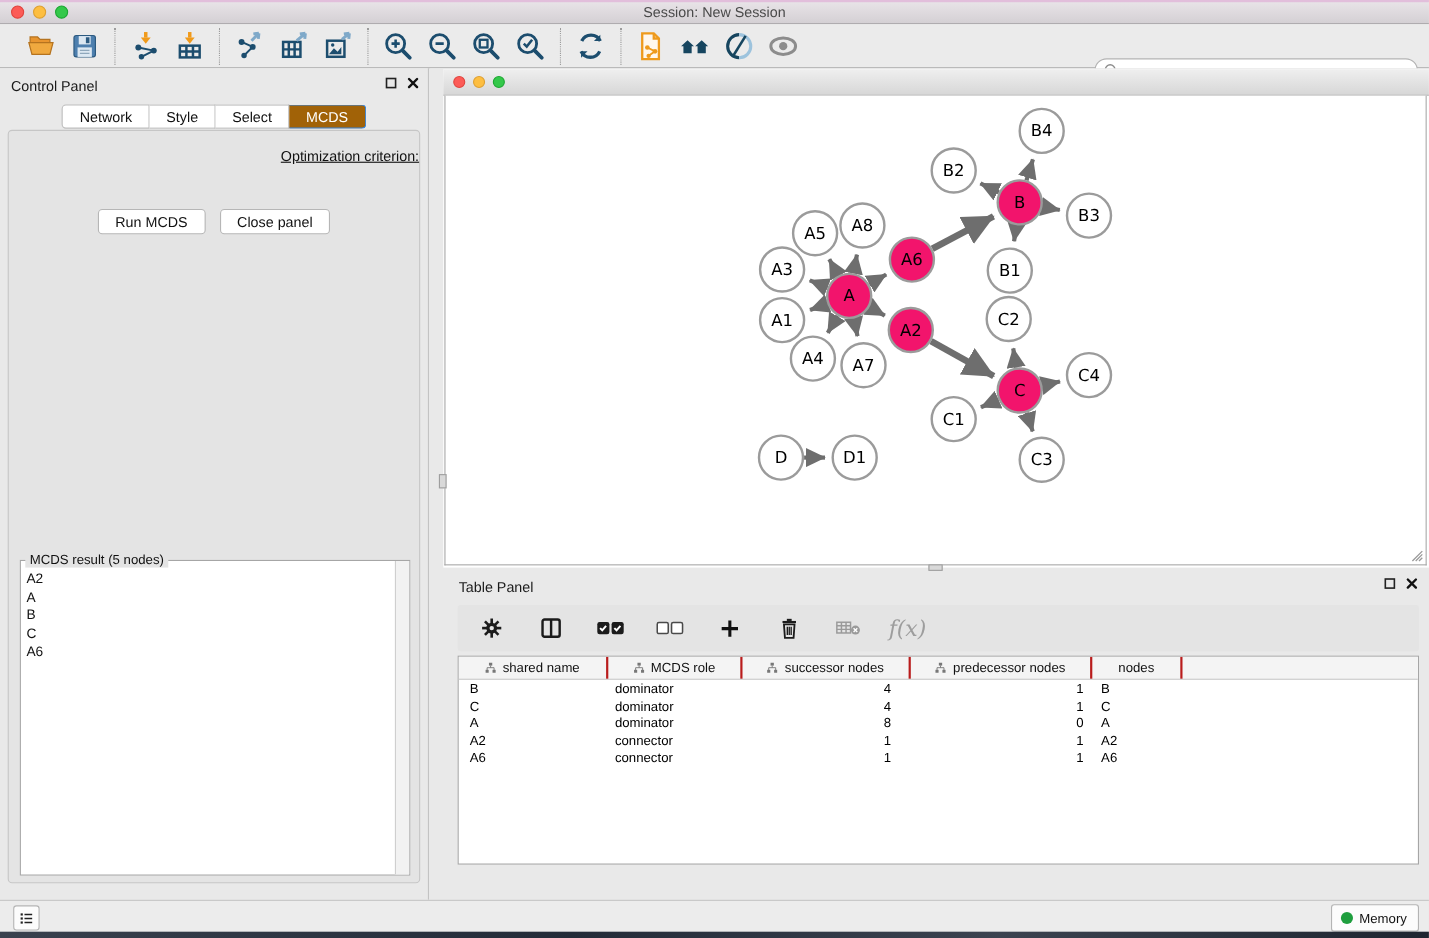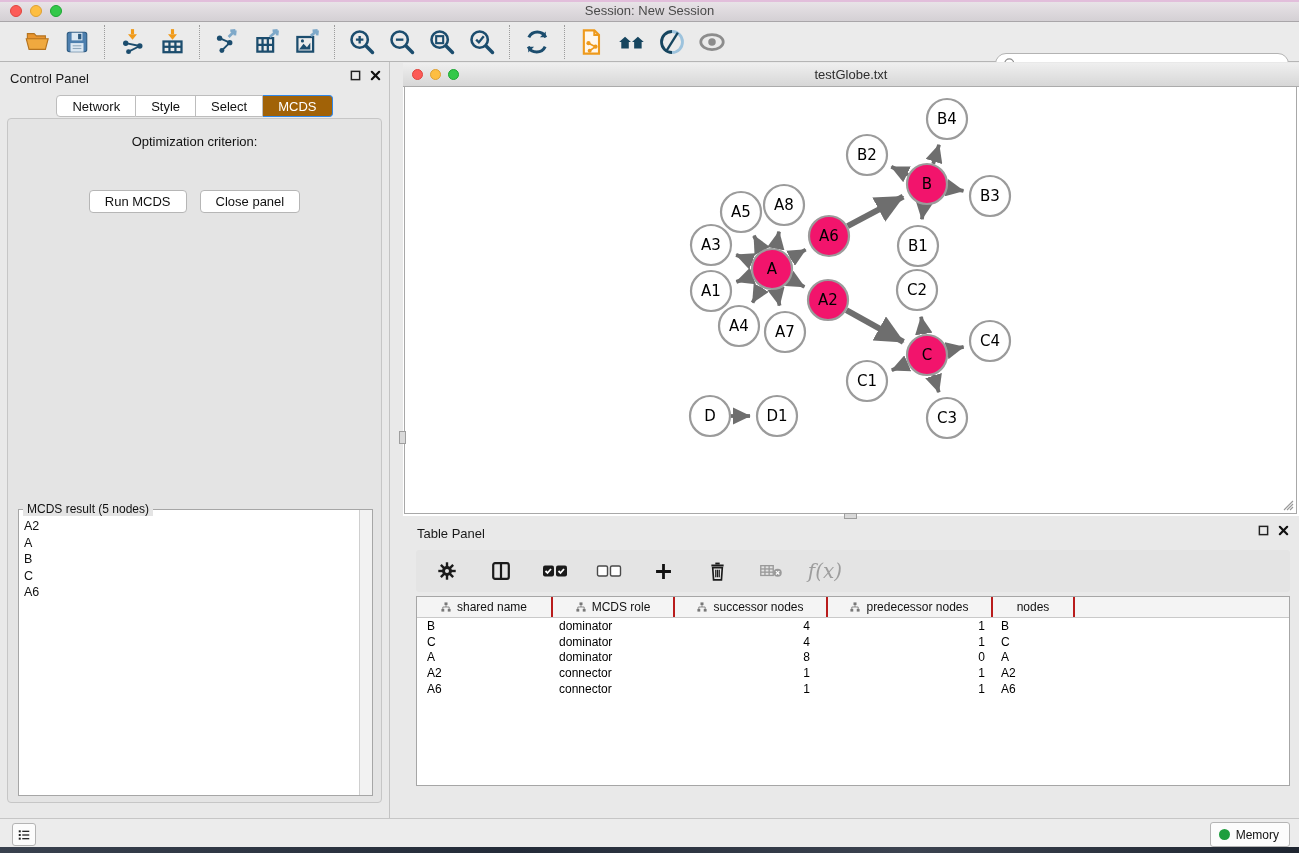--- a/index.html
+++ b/index.html
@@ -35,21 +35,21 @@
   .panel-head { position:absolute; left:10px; top:9px; font-size:13px; color:#1A1A1A; }
   .panel-icons { position:absolute; right:8px; top:8px; display:flex; gap:9px; }
   .cp-tabs { position:absolute; left:0; right:0; top:33px; display:flex; justify-content:center; }
   .cptab { height:22px; padding:0 15px; background:#FFFFFF; border:1px solid #BDBDBD; border-left:none;
     font-size:13px; color:#111; display:flex; align-items:center; cursor:pointer; }
   .cptab:first-child { border-left:1px solid #BDBDBD; border-radius:4px 0 0 4px; }
   .cptab:last-child { border-radius:0 4px 4px 0; }
   .cptab.active { background:#a16207; border-color:#2F87EA; color:#FFFFFF; }
   .cp-content { position:absolute; left:7px; right:7px; top:56px; bottom:15px;
     background:#E4E4E4; border:1px solid #C6C6C6; border-radius:4px; }
-  .opt-label { position:absolute; left:0; right:0; top:15px; text-align:center; font-size:13px; color:#111; }
+  .opt-label { position:absolute; left:0; right:0; top:15px; text-align:right; font-size:13px; color:#111;text-decoration:underline; }
   .dropdown { position:absolute; left:36px; top:38px; width:312px; height:23px; background:#FFFFFF;
     border:1px solid #B6B6B6; border-radius:5px; display:flex; align-items:center; cursor:pointer; }
   .dropdown .ddtext { flex:1; font-size:13px; padding-left:9px; color:#111; white-space:nowrap; overflow:hidden; }
   .dropdown .ddarrows { width:21px; height:21px; margin-right:1px; background:linear-gradient(#6FB5FD,#2E8BF7);
     border-radius:0 4px 4px 0; display:flex; flex-direction:column; align-items:center; justify-content:center; gap:2px; }
   .btnrow { position:absolute; left:0; right:0; top:71px; display:flex; justify-content:center; gap:13px; }
   .pushbtn { height:23px; padding:0 15px; background:#FFFFFF; border:1px solid #B6B6B6; border-radius:4px;
     font-size:13px; color:#111; cursor:pointer; font-family:inherit; }
   .mcds-box { position:absolute; left:10px; right:8px; top:390px; bottom:6px;
     border:1px solid #A6A6A6; background:#FFFFFF; }
@@ -327,21 +327,20 @@
 
 <div class="abs right-bg"></div>
 
 <div class="abs net-window">
   <div class="net-titlebar">
     <div class="net-lights">
       <div class="light red" style="width:11px;height:11px"></div>
       <div class="light yellow" style="width:11px;height:11px"></div>
       <div class="light green" style="width:11px;height:11px"></div>
     </div>
-    <div class="title">testGlobe.txt</div>
   </div>
   <div class="net-canvas">
     <svg id="graph-svg" width="891" height="425" viewBox="0 0 891 425">
       <defs>
         <marker id="arrow" markerUnits="strokeWidth" markerWidth="5" markerHeight="4.6" refX="4.6" refY="2.3" orient="auto">
           <path d="M0,0 L4.8,2.3 L0,4.6 z" fill="#6E6E6E"></path>
         </marker>
       </defs>
       <g id="edges-layer">
           <line x1="347.2454960056743" y1="189.1245752110683" x2="331.3986479927045" y2="194.83983187148363" stroke="#6E6E6E" stroke-width="3.8" marker-end="url(#arrow)"></line>

